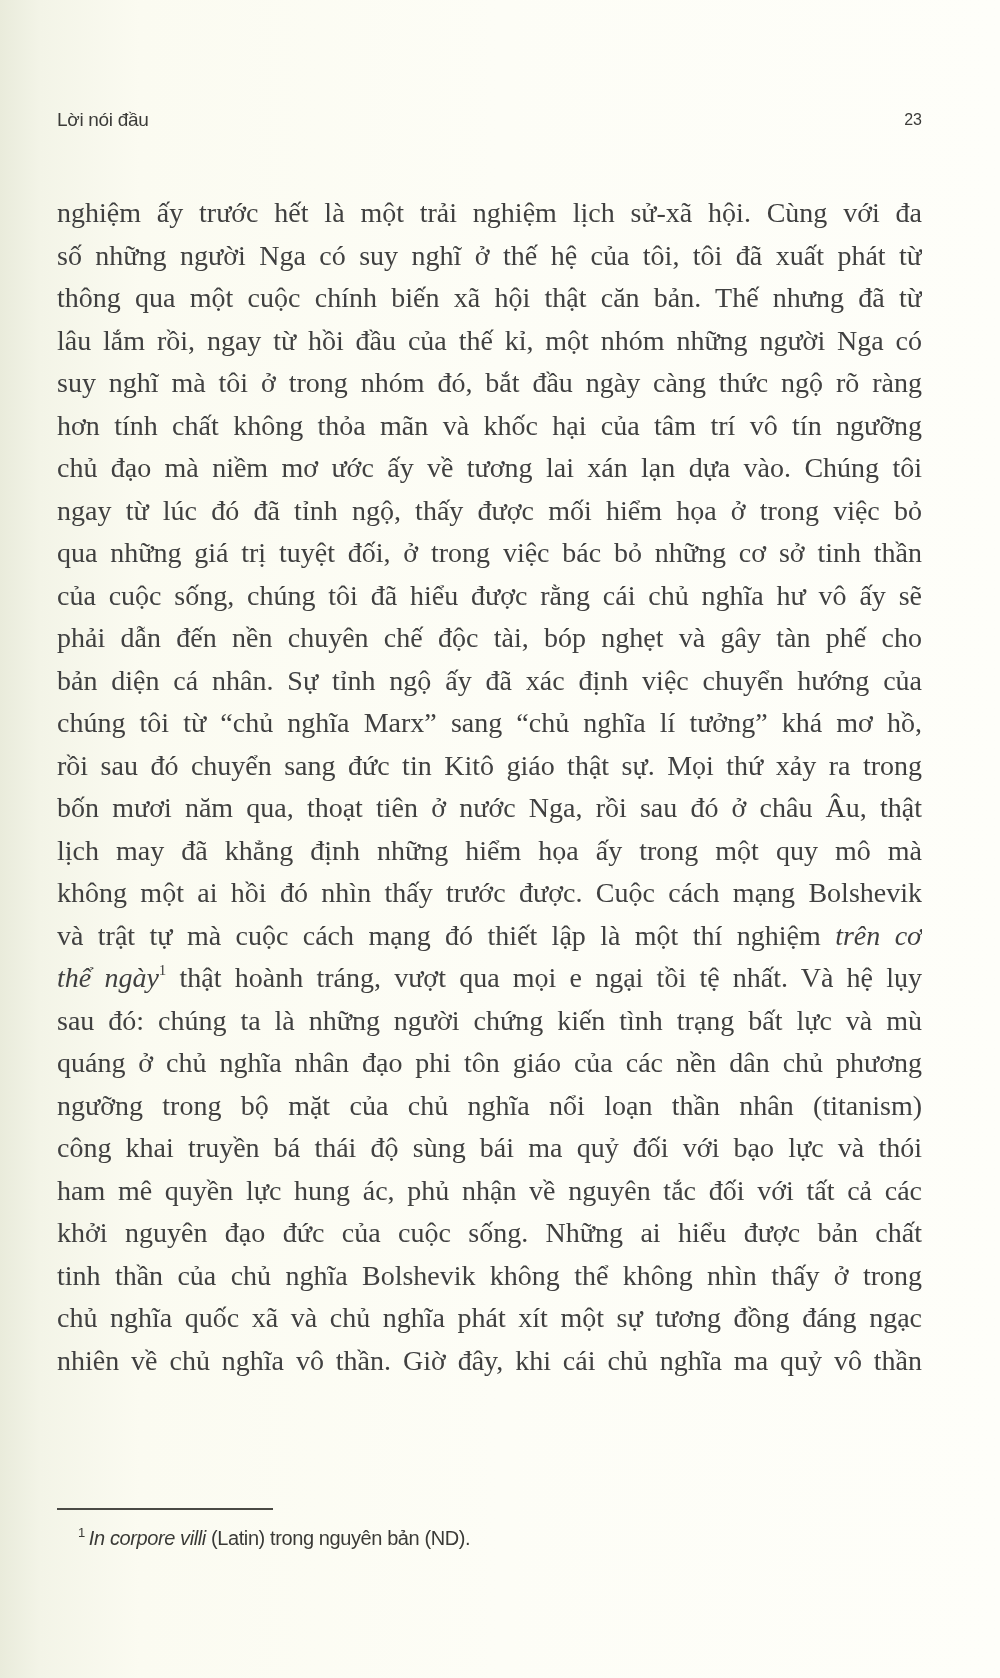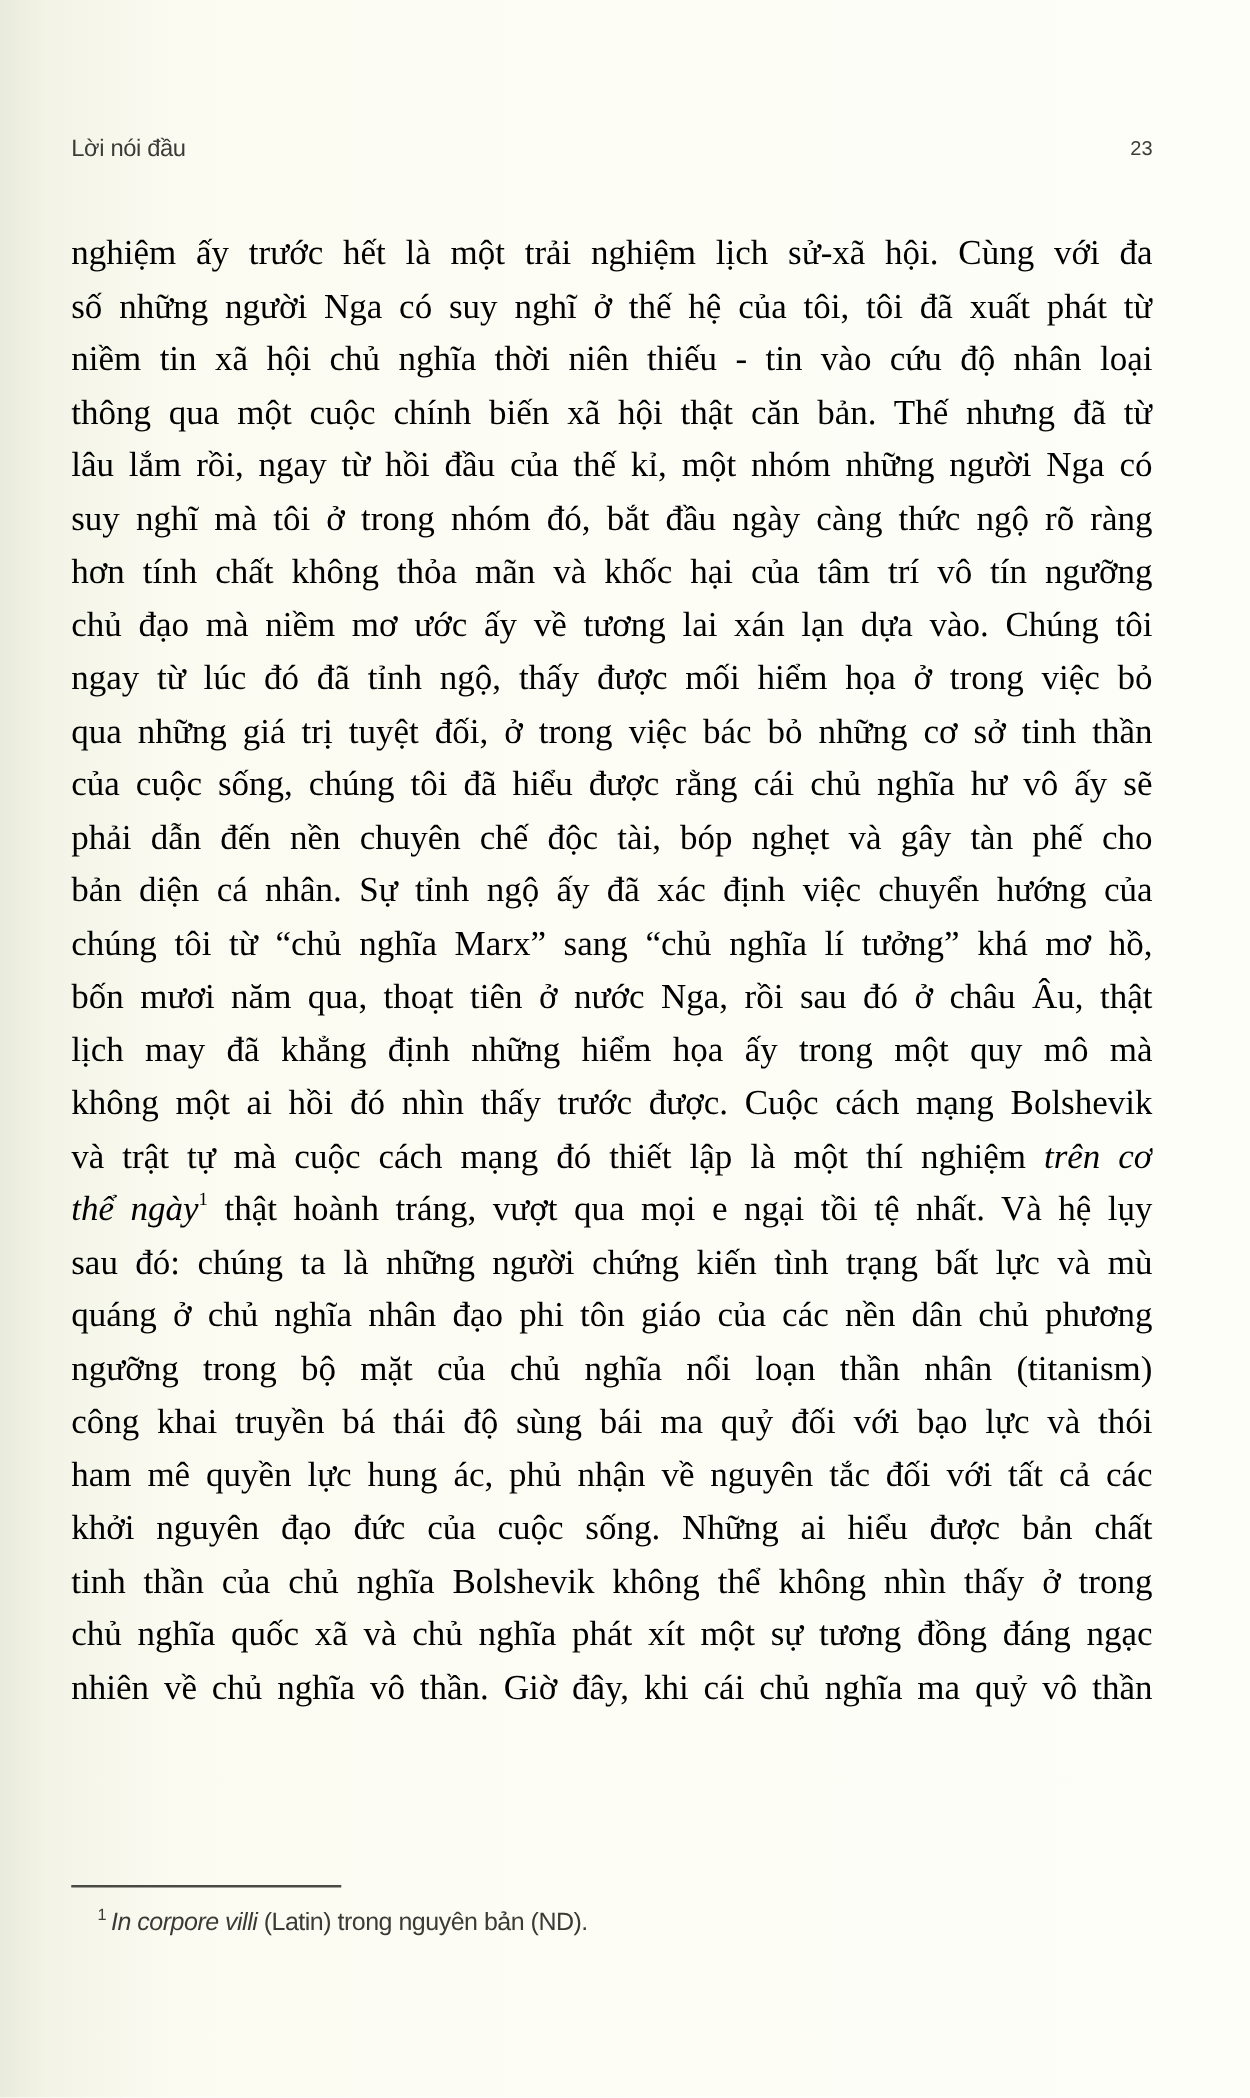--- a/index.html
+++ b/index.html
@@ -9,23 +9,23 @@
   }
   .page { position: absolute; left: 0; top: 0; width: 927px; height: 1678px; padding-left: 28px; }
   .running-head {
     position: absolute; top: 108px; left: 57px; width: 865px; height: 24px;
     font-family: "Liberation Sans", sans-serif; font-size: 19px; line-height: 24px;
     color: #3b3b38;
   }
   .running-head .title { position: absolute; left: 0; top: 0; letter-spacing: -0.3px; }
   .running-head .pageno { position: absolute; right: 0; top: 0; font-size: 16px; }
   .body-text {
-    position: absolute; top: 182px; left: 57px; width: 865px;
+    position: absolute; top: 192px; left: 57px; width: 865px;
     font-family: "Liberation Serif", serif; font-size: 28px; line-height: 42.5px;
-    color: #000000;
+    color: #404040;
   }
   .line {
     display: block; height: 42.5px; white-space: nowrap; overflow: hidden;
     text-align: justify; text-align-last: justify;
   }
   .line i { font-style: italic; }
   .line sup { font-size: 15px; vertical-align: 12px; line-height: 0; }
   .fn-rule {
     position: absolute; top: 1508px; left: 57px; width: 216px; height: 2px;
     background: #4a4a45;
@@ -44,32 +44,32 @@
 <div class="page">
 
   <div class="running-head">
     <span class="title">Lời nói đầu</span>
     <span class="pageno">23</span>
   </div>
 
   <div class="body-text">
     <span class="line">nghiệm ấy trước hết là một trải nghiệm lịch sử-xã hội. Cùng với đa</span>
     <span class="line">số những người Nga có suy nghĩ ở thế hệ của tôi, tôi đã xuất phát từ</span>
-    <span class="line">niềm tin xã hội chủ nghĩa thời niên thiếu - tin vào cứu độ nhân loại</span>
     <span class="line">thông qua một cuộc chính biến xã hội thật căn bản. Thế nhưng đã từ</span>
     <span class="line">lâu lắm rồi, ngay từ hồi đầu của thế kỉ, một nhóm những người Nga có</span>
     <span class="line">suy nghĩ mà tôi ở trong nhóm đó, bắt đầu ngày càng thức ngộ rõ ràng</span>
     <span class="line">hơn tính chất không thỏa mãn và khốc hại của tâm trí vô tín ngưỡng</span>
     <span class="line">chủ đạo mà niềm mơ ước ấy về tương lai xán lạn dựa vào. Chúng tôi</span>
     <span class="line">ngay từ lúc đó đã tỉnh ngộ, thấy được mối hiểm họa ở trong việc bỏ</span>
     <span class="line">qua những giá trị tuyệt đối, ở trong việc bác bỏ những cơ sở tinh thần</span>
     <span class="line">của cuộc sống, chúng tôi đã hiểu được rằng cái chủ nghĩa hư vô ấy sẽ</span>
     <span class="line">phải dẫn đến nền chuyên chế độc tài, bóp nghẹt và gây tàn phế cho</span>
     <span class="line">bản diện cá nhân. Sự tỉnh ngộ ấy đã xác định việc chuyển hướng của</span>
     <span class="line">chúng tôi từ “chủ nghĩa Marx” sang “chủ nghĩa lí tưởng” khá mơ hồ,</span>
+    <span class="line">rồi sau đó chuyển sang đức tin Kitô giáo thật sự. Mọi thứ xảy ra trong</span>
     <span class="line">bốn mươi năm qua, thoạt tiên ở nước Nga, rồi sau đó ở châu Âu, thật</span>
     <span class="line">lịch may đã khẳng định những hiểm họa ấy trong một quy mô mà</span>
     <span class="line">không một ai hồi đó nhìn thấy trước được. Cuộc cách mạng Bolshevik</span>
     <span class="line"><span>và trật tự mà cuộc cách mạng đó thiết lập là một thí nghiệm</span> <i>trên cơ</i></span>
     <span class="line"><i>thể ngày</i><sup>1</sup> <span>thật hoành tráng, vượt qua mọi e ngại tồi tệ nhất. Và hệ lụy</span></span>
     <span class="line">sau đó: chúng ta là những người chứng kiến tình trạng bất lực và mù</span>
     <span class="line">quáng ở chủ nghĩa nhân đạo phi tôn giáo của các nền dân chủ phương</span>
     <span class="line">ngưỡng trong bộ mặt của chủ nghĩa nổi loạn thần nhân (titanism)</span>
     <span class="line">công khai truyền bá thái độ sùng bái ma quỷ đối với bạo lực và thói</span>
     <span class="line">ham mê quyền lực hung ác, phủ nhận về nguyên tắc đối với tất cả các</span>

